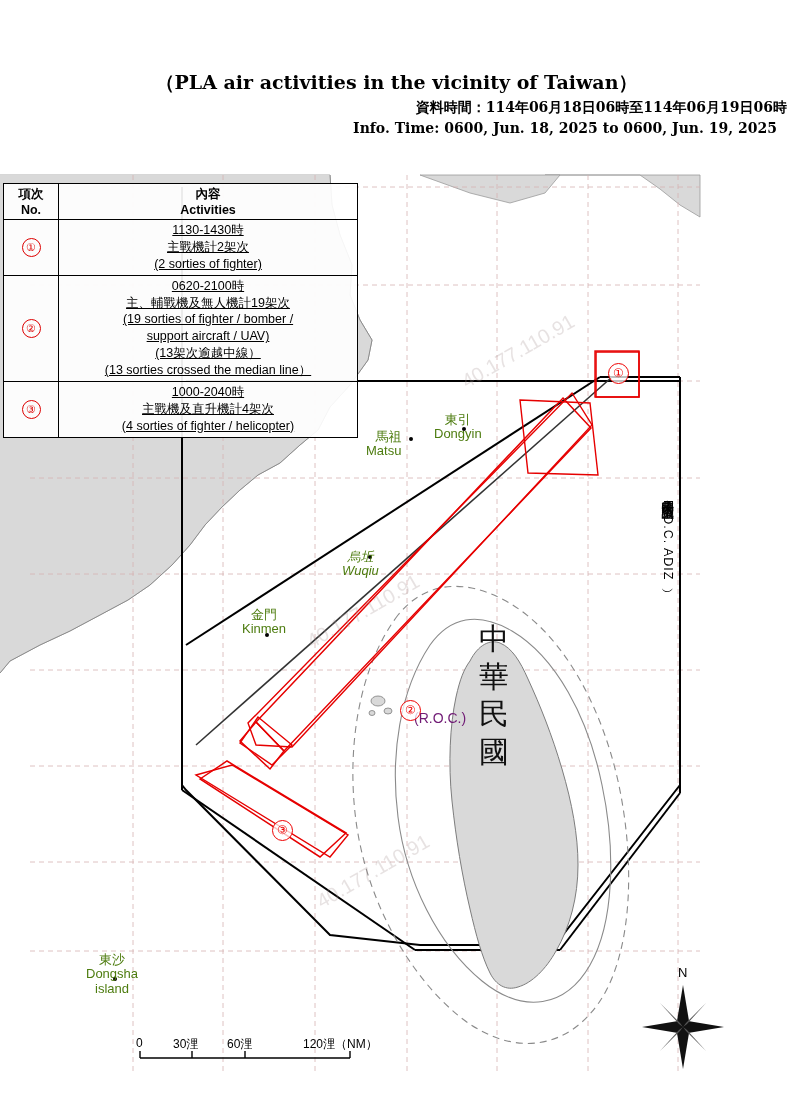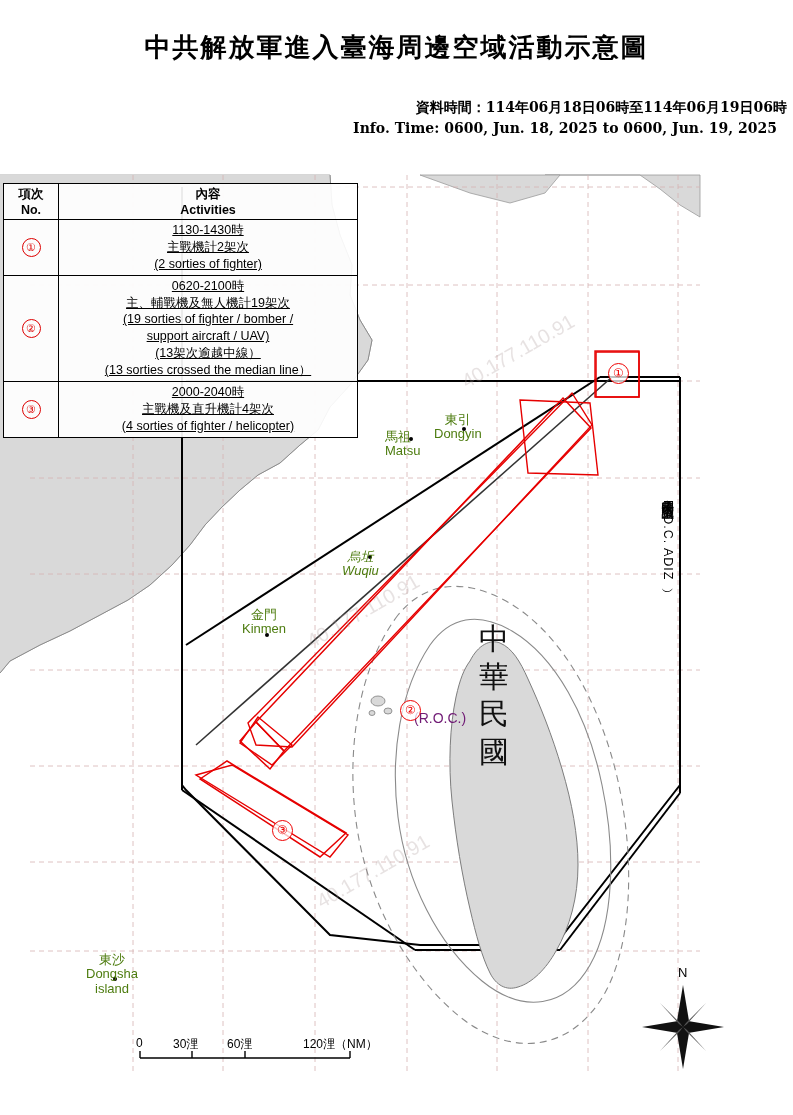--- a/index.html
+++ b/index.html
@@ -200,21 +200,21 @@
     left: 38px; top: 0px;
     font-size: 13px;
     font-family: "Liberation Sans", sans-serif;
   }
 </style>
 </head>
 <body>
 
 <div id="root">
 
-  <div class="title-cn">中共解放軍進入臺海周邊空域活動示意圖</div>
+  <div class="title-en">（PLA air activities in the vicinity of Taiwan）</div>
   <div class="info-cn">資料時間：114年06月18日06時至114年06月19日06時</div>
   <div class="info-en">Info. Time: 0600, Jun. 18, 2025 to 0600, Jun. 19, 2025</div>
 
   <div class="lon-label" style="left:117px; top:152px;">117°E</div>
   <div class="lon-label" style="left:205px; top:152px;">118°E</div>
   <div class="lon-label" style="left:300px; top:152px;">119°E</div>
   <div class="lon-label" style="left:394px; top:152px;">120°E</div>
   <div class="lon-label" style="left:484px; top:152px;">121°E</div>
   <div class="lon-label" style="left:571px; top:152px;">122°E</div>
   <div class="lon-label" style="left:661px; top:152px;">123°E</div>
@@ -347,21 +347,21 @@
     <div class="wm" style="left:300px; top:455px;">40.177.110.91</div>
     <div class="wm" style="left:310px; top:715px;">40.177.110.91</div>
 
     <div class="dot" style="left:462px; top:282px;"></div>
     <div class="place" style="left:434px; top:268px; text-align:center;">
       <span class="cn">東引</span>
       <span class="en">Dongyin</span>
     </div>
 
     <div class="dot" style="left:409px; top:292px;"></div>
-    <div class="place" style="left:385px; top:285px; text-align:left;">
+    <div class="place" style="left:366px; top:285px; text-align:right;">
       <span class="cn">馬祖</span>
       <span class="en">Matsu</span>
     </div>
 
     <div class="dot" style="left:368px; top:410px;"></div>
     <div class="place" style="left:342px; top:405px; text-align:center;font-style:italic;">
       <span class="cn">烏坵</span>
       <span class="en">Wuqiu</span>
     </div>
 
@@ -425,21 +425,21 @@
           <span class="act-line">support aircraft / UAV)</span>
           <span class="act-line">(13架次逾越中線）</span>
           <span class="act-line">(13 sorties crossed the median line）</span>
         </td>
       </tr>
       <tr>
         <td class="col-no">
           <span class="circ">③</span>
         </td>
         <td>
-          <span class="act-line">2000-2040時</span>
+          <span class="act-line">1000-2040時</span>
           <span class="act-line">主戰機及直升機計4架次</span>
           <span class="act-line">(4 sorties of fighter / helicopter)</span>
         </td>
       </tr>
     </tbody>
   </table>
 
   <div id="scale">
     <svg width="250" height="30" xmlns="http://www.w3.org/2000/svg">
       <line x1="5" y1="18" x2="215" y2="18" stroke="#000" stroke-width="1.4"></line>

